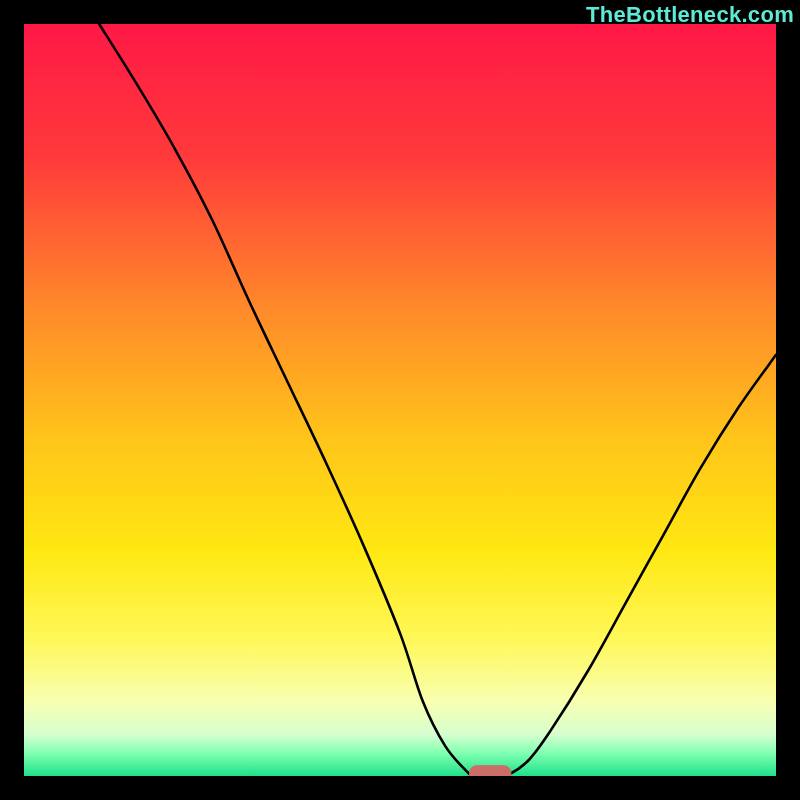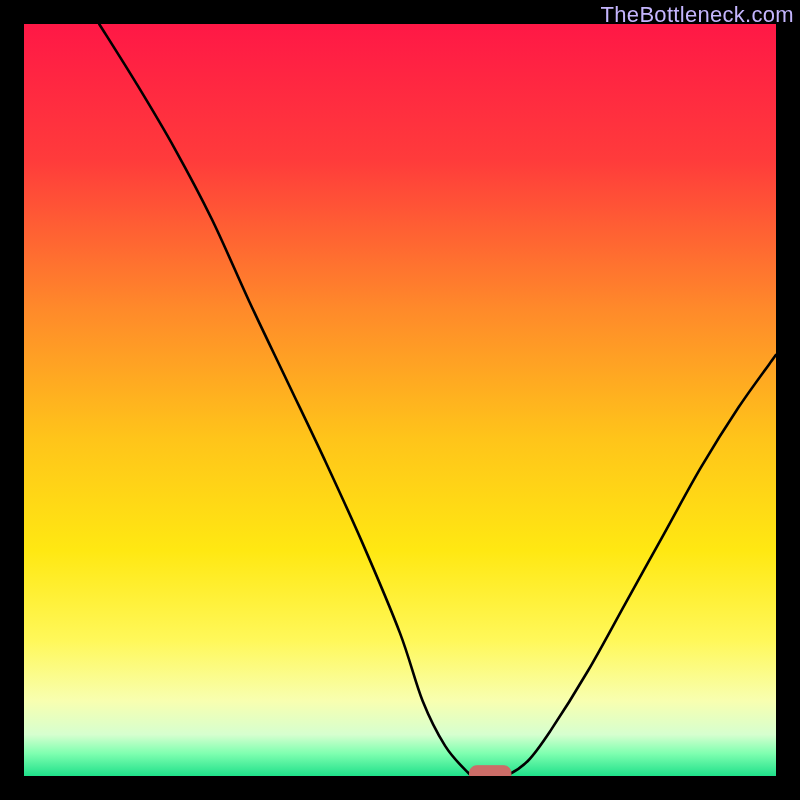--- a/index.html
+++ b/index.html
@@ -25,22 +25,22 @@
     width: 752px;
     height: 752px;
     overflow: hidden;
   }
   .attribution {
     position: absolute;
     top: 2px;
     right: 6px;
     font-family: Arial, Helvetica, sans-serif;
     font-size: 22px;
-    font-weight: 400;
-    color: #c4b5fd;
+    font-weight: 700;
+    color: #5eead4;
     letter-spacing: 0.3px;
   }
   svg { display: block; }
 </style>
 </head>
 <body>
 
 <div class="frame">
   <div class="plot">
     <svg id="chart-svg" width="752" height="752" viewBox="0 0 752 752" preserveAspectRatio="none">

